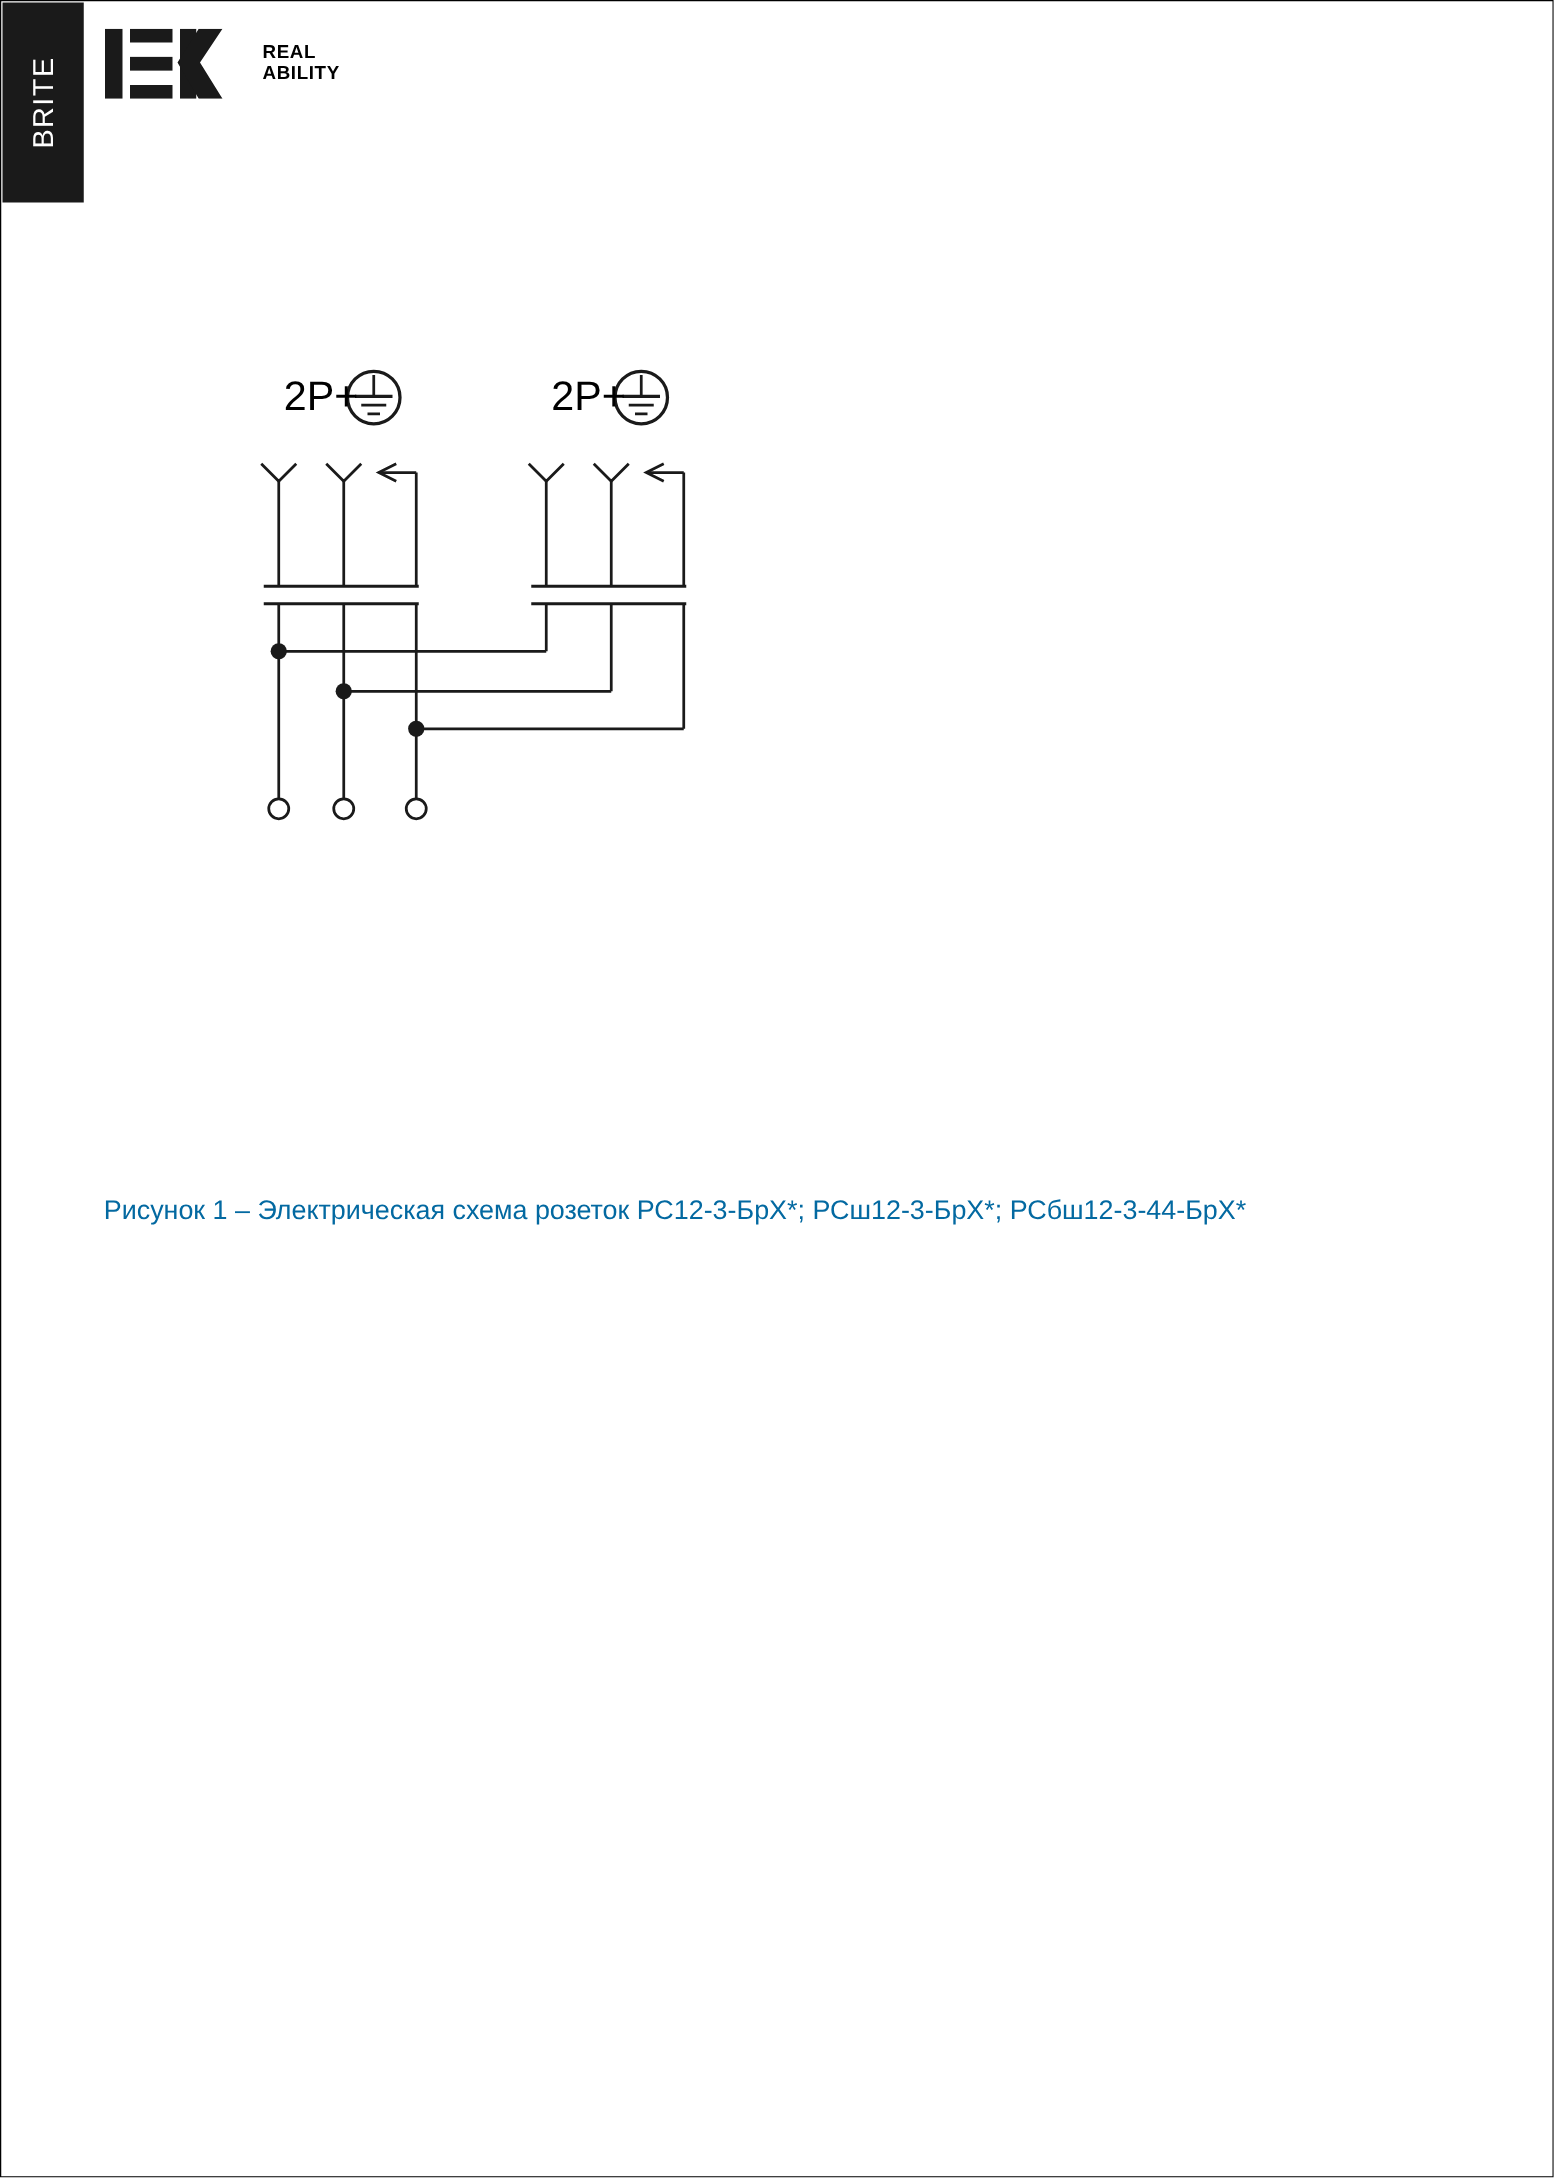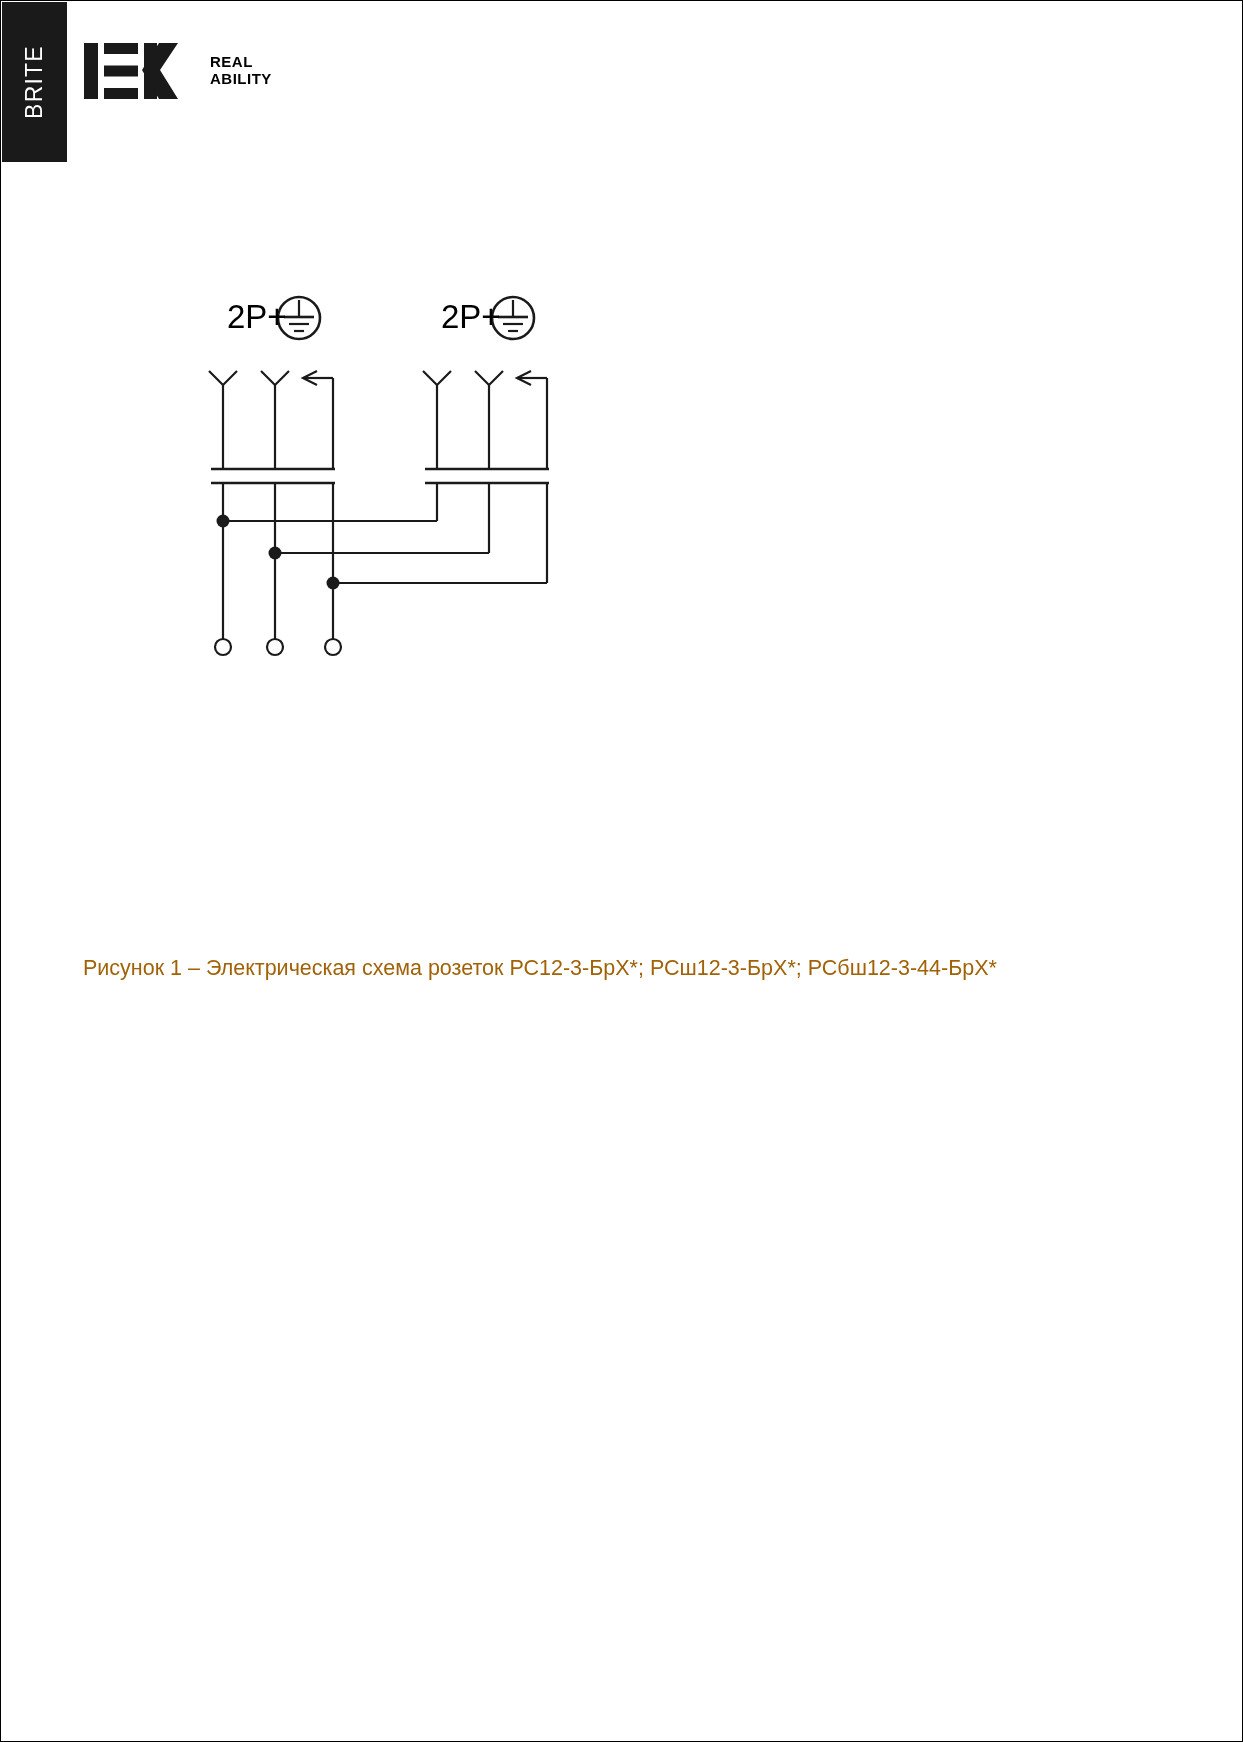--- a/index.html
+++ b/index.html
@@ -43,21 +43,21 @@
     justify-content: center;
     color: #ffffff;
     font-size: 23px;
     letter-spacing: 1.2px;
     font-weight: 400;
   }
   
   .logo-lockup {
     position: absolute;
     left: 83px;
-    top: 42px;
+    top: 22px;
     display: flex;
     align-items: flex-start;
   }
   .logo-mark {
     width: 108px;
     height: 56px;
     display: block;
   }
   .logo-tagline {
     margin-left: 18px;
@@ -89,21 +89,21 @@
   }
   .label-1 { left: 76px; top: 37px; }
   .label-2 { left: 290px; top: 37px; }
   
   .caption {
     position: absolute;
     left: 82px;
     top: 955px;
     width: 1100px;
     font-size: 21.5px;
-    color: #a16207;
+    color: #0369a1;
     white-space: nowrap;
   }
 </style>
 </head>
 <body>
 
 <div class="page">
 
   <div class="brand-tab">
     <div class="brand-tab-text">BRITE</div>

